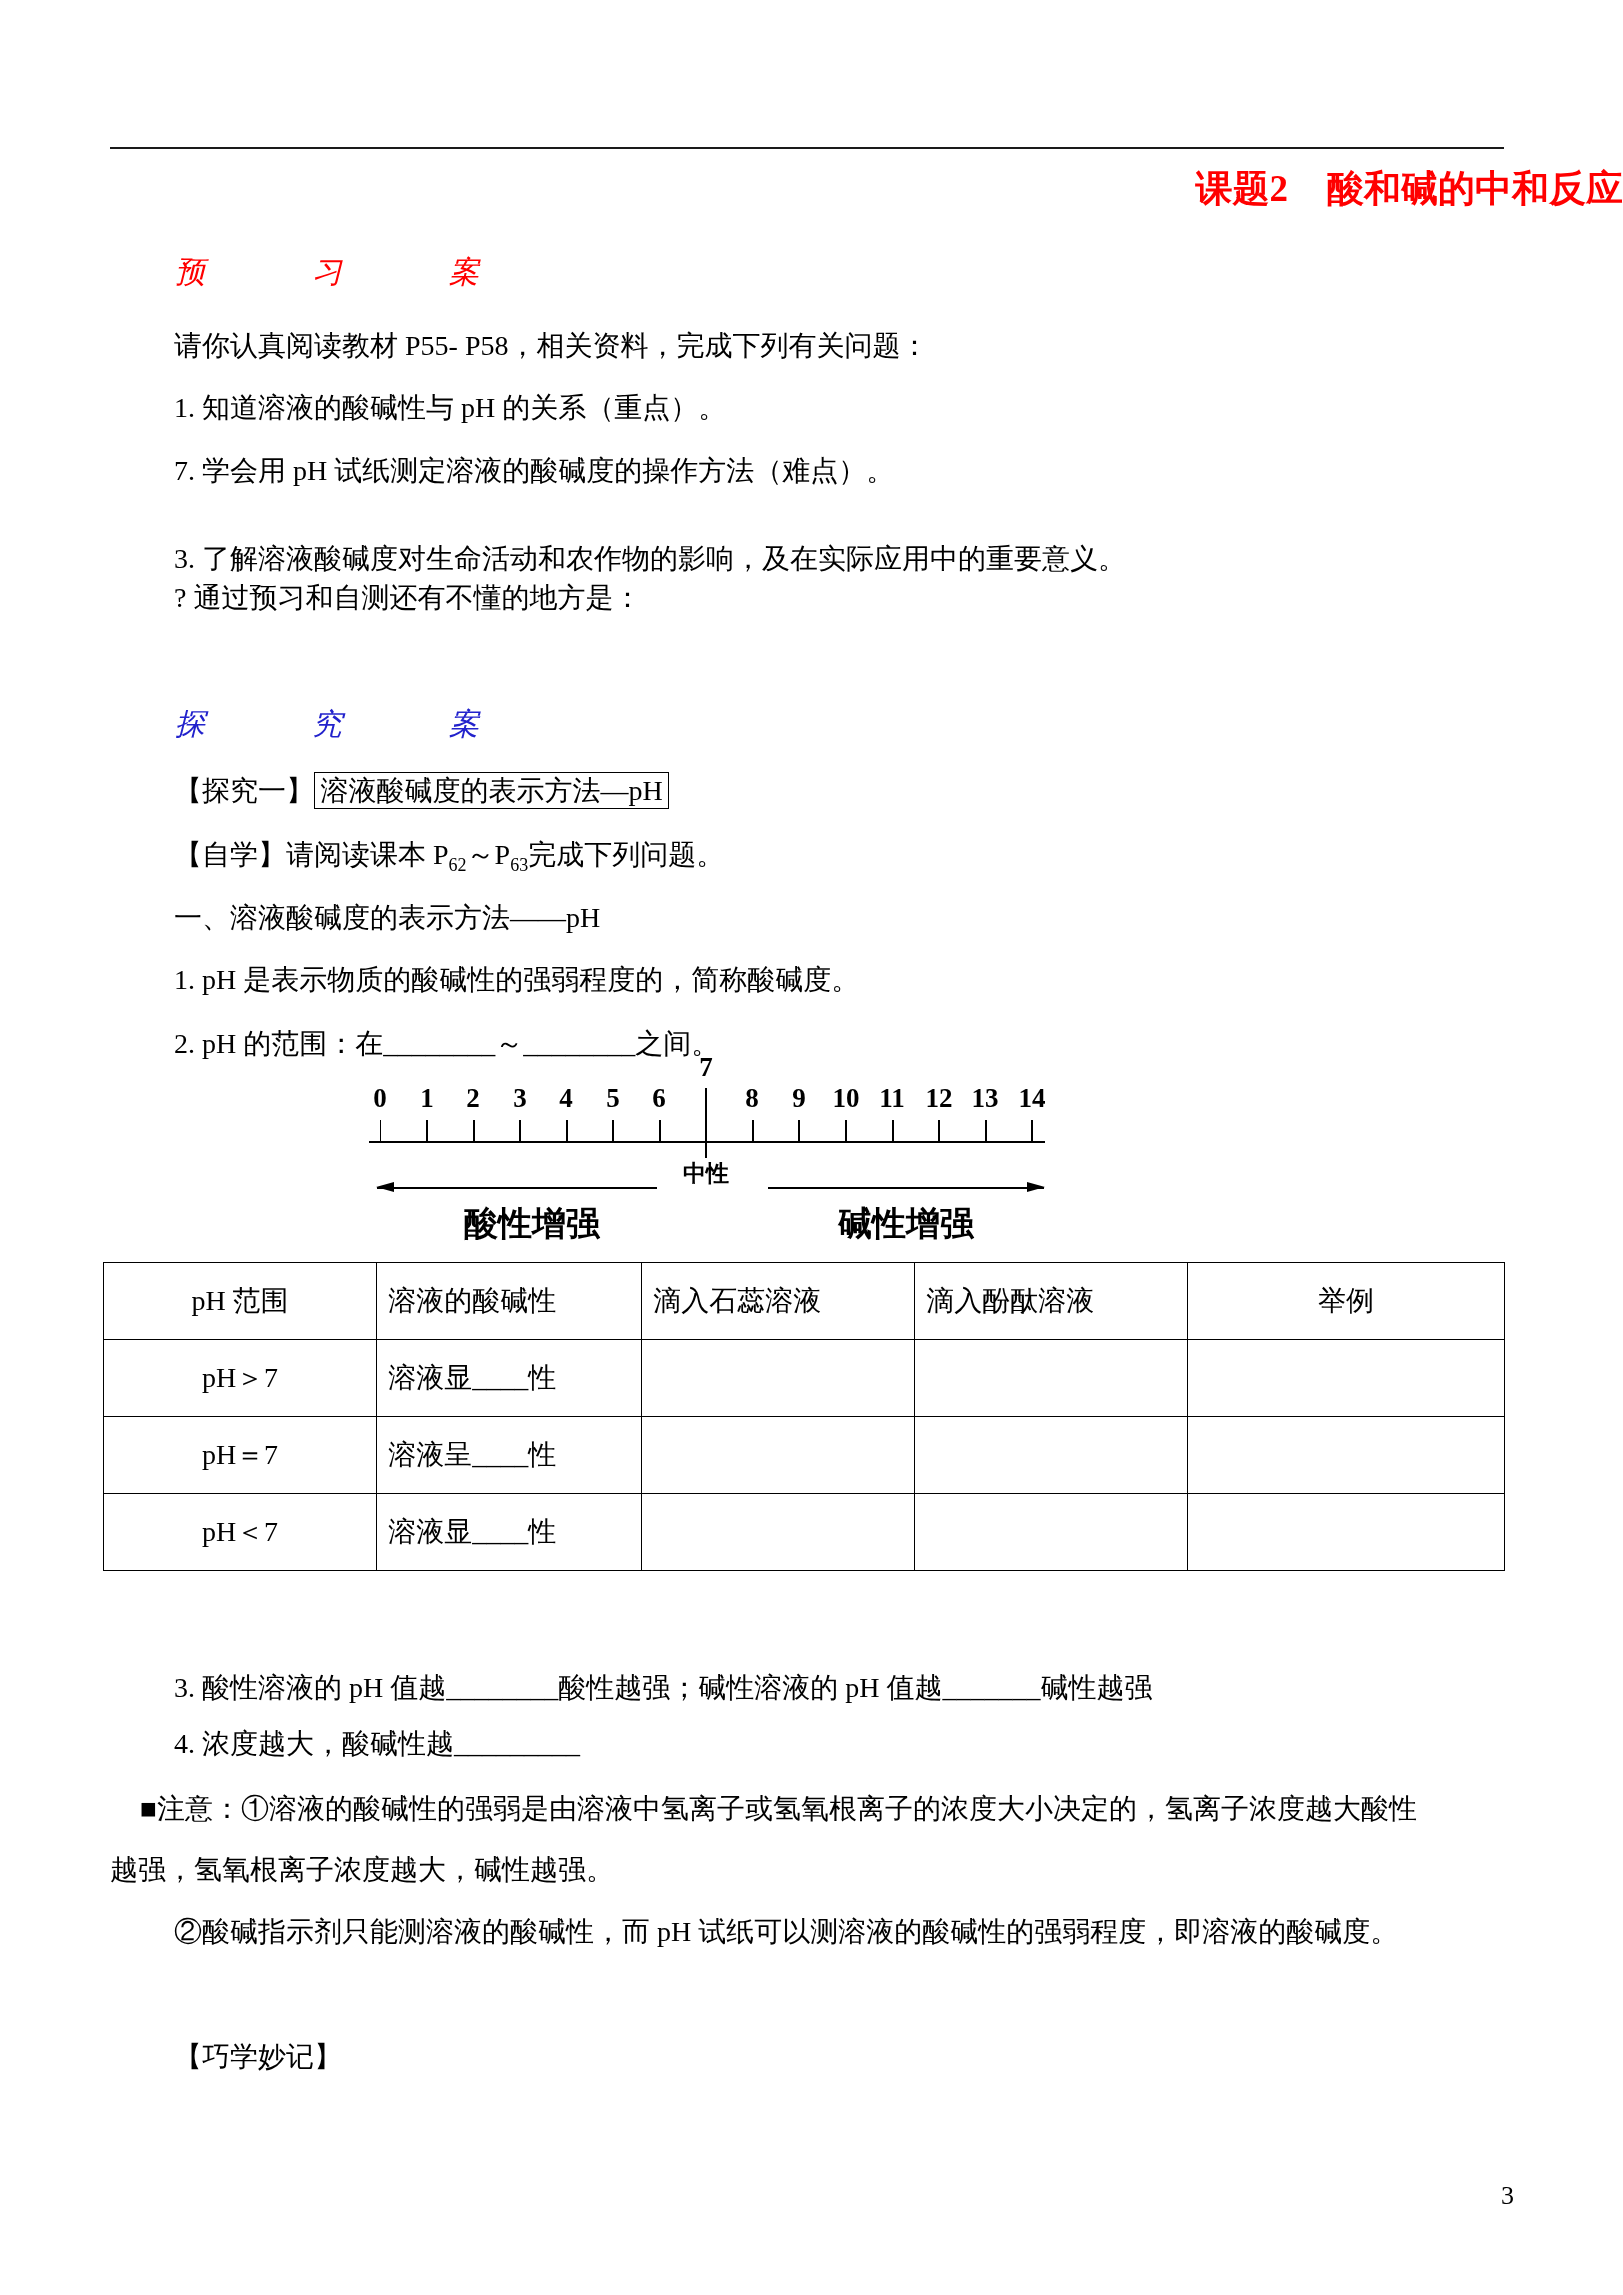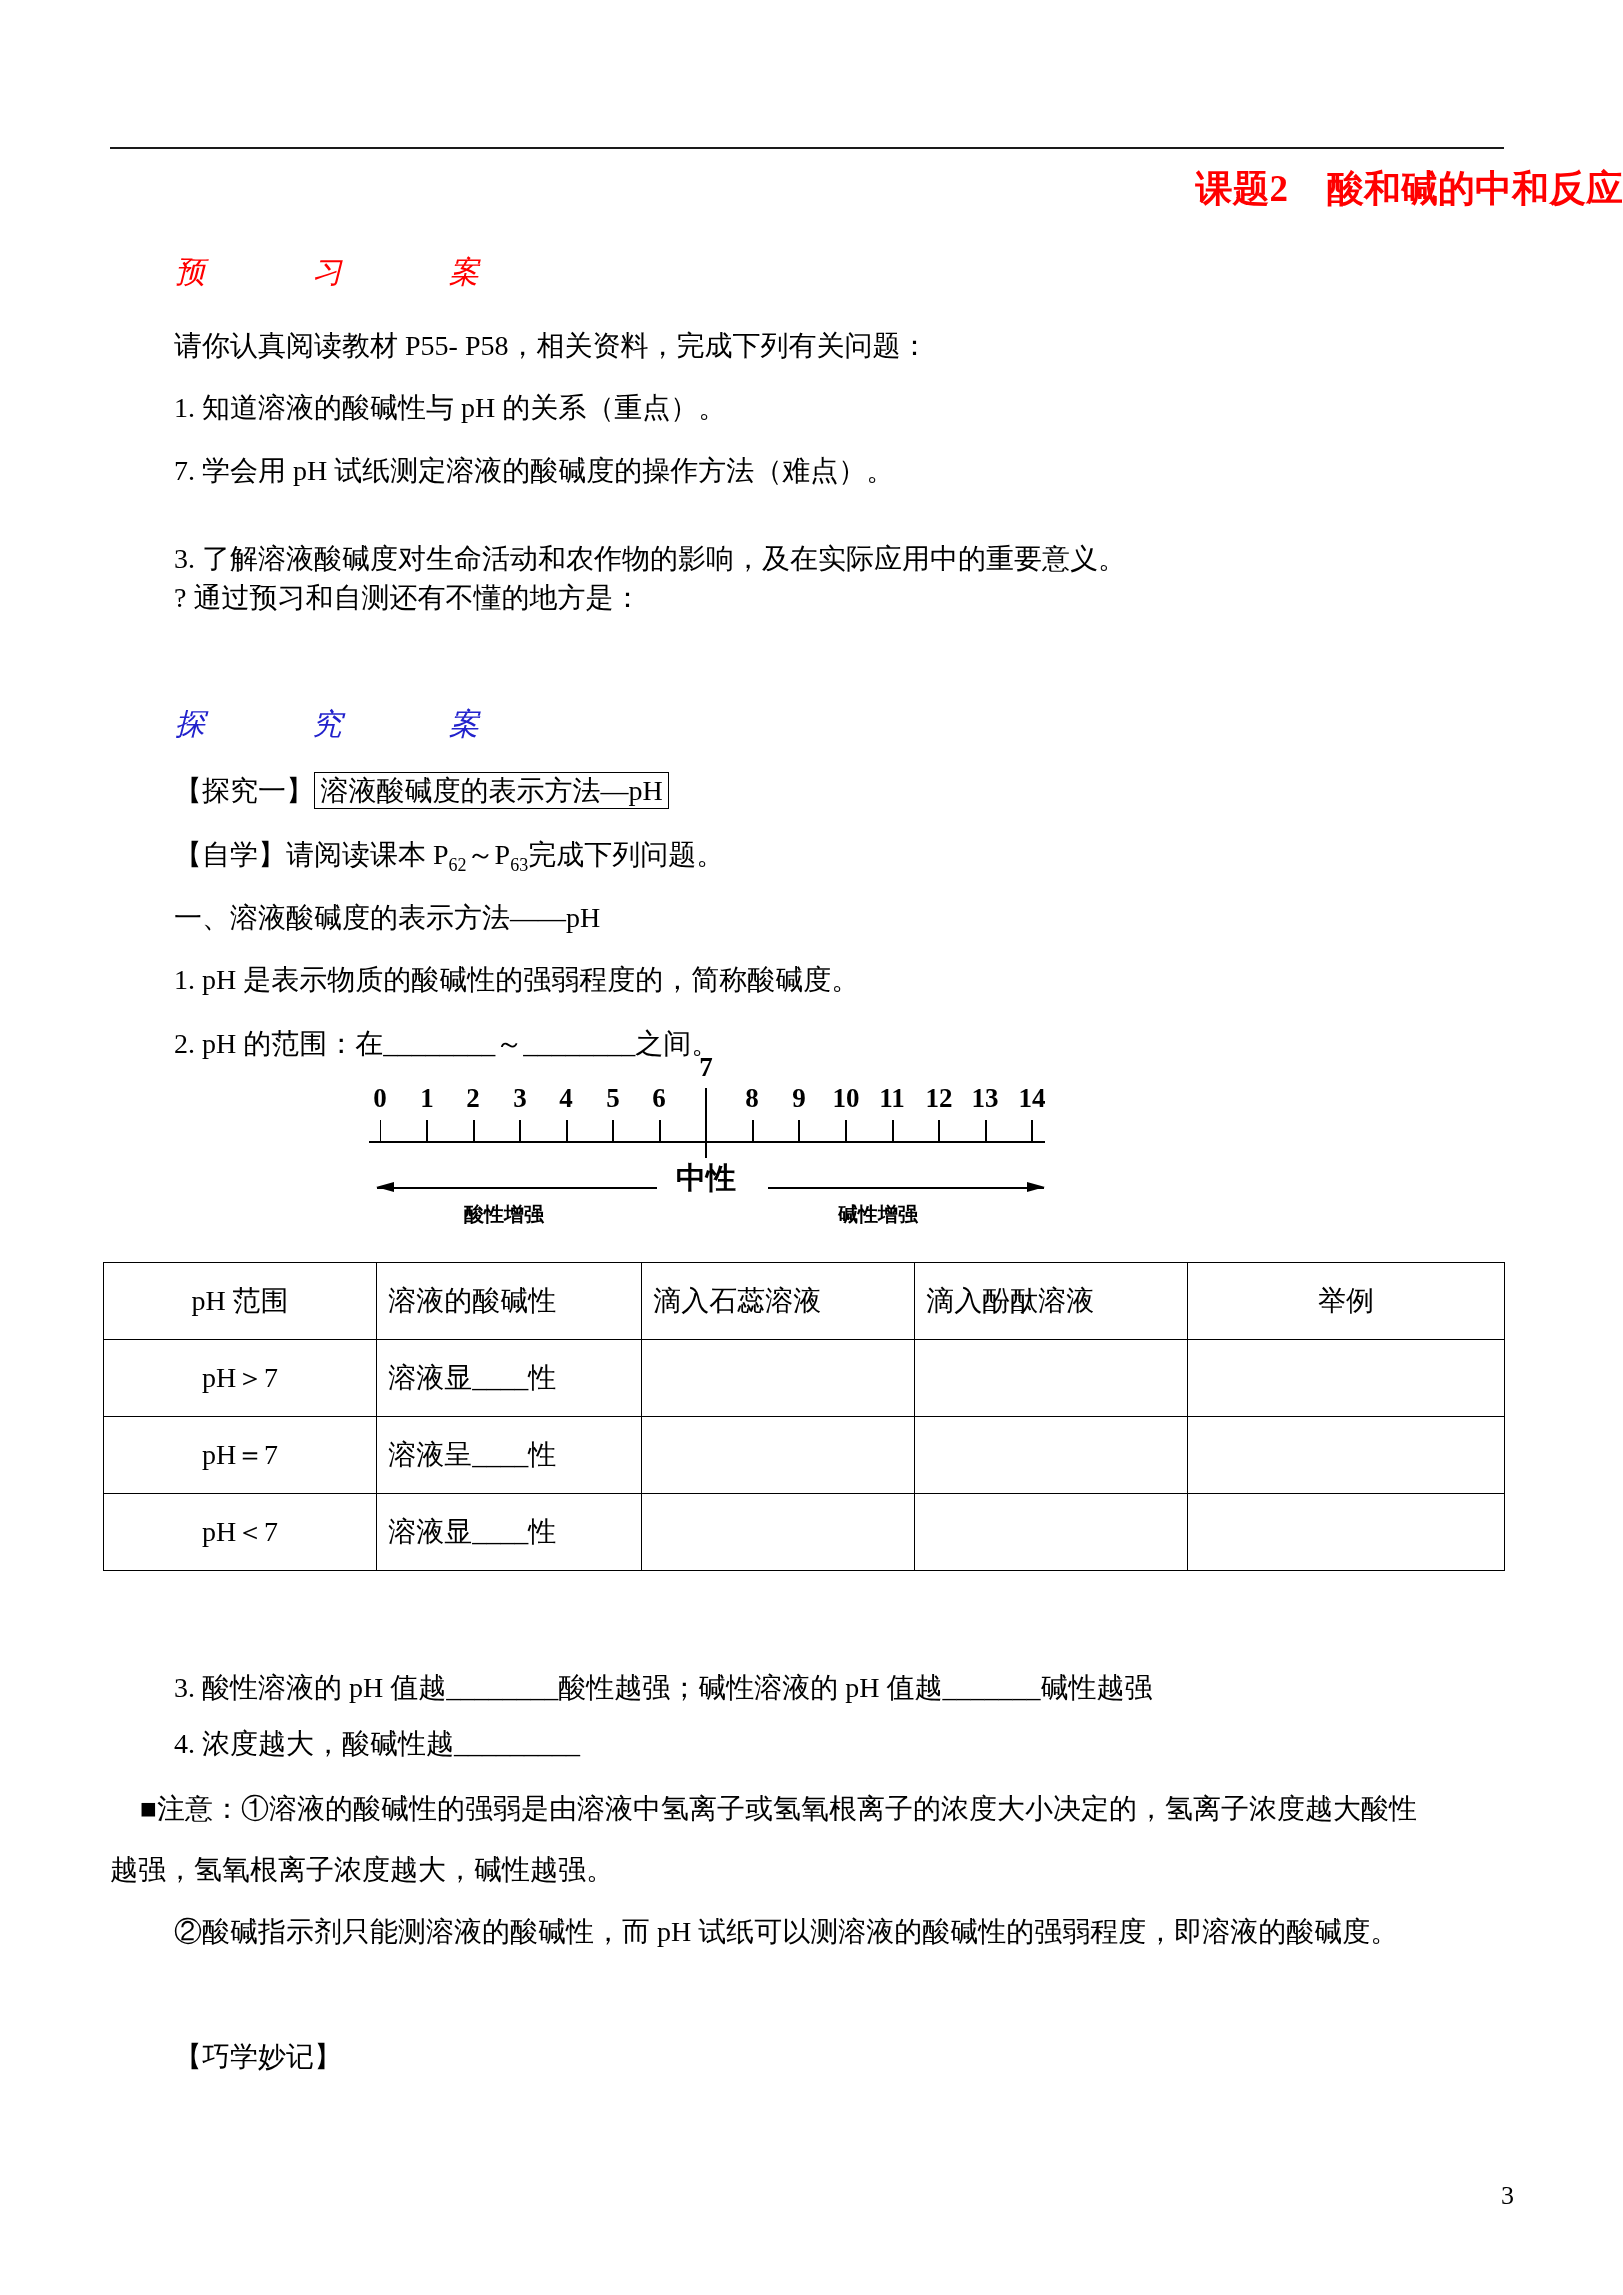--- a/index.html
+++ b/index.html
@@ -48,23 +48,23 @@
   .arrow::before {
     content:""; position:absolute; top:-7.3px; width:0; height:0;
     border-top:5.6px solid transparent; border-bottom:5.6px solid transparent;
   }
   .arrow-left  { left:11.2px;  width:280px; }
   .arrow-left::before  { left:-1.1px;  border-right:18px solid #000; }
   .arrow-right { left:402px; width:276px; }
   .arrow-right::before { right:-1.1px; border-left:18px solid #000; }
   .neutral {
     position:absolute; top:101px; left:340px; transform:translateX(-50%);
-    font-weight:bold; font-size:30px; white-space:nowrap; background:#fff; padding:0 3.4px;text-align:center;
-  }
-  .dir-label { position:absolute; top:144px; font-weight:bold; font-size:20px; white-space:nowrap;font-family:Liberation Serif, serif; }
+    font-weight:bold; font-size:23px; white-space:nowrap; background:#fff; padding:0 3.4px;text-align:center;
+  }
+  .dir-label { position:absolute; top:144px; font-weight:bold; font-size:34px; white-space:nowrap;font-family:Liberation Serif, serif; }
 
   
   .ph-table-wrap { position:absolute; top:1262px; left:103px;border-radius:16px; }
   table { border-collapse:collapse; table-layout:fixed; }
   th, td {
     border:1.1px solid #000; font-size:28px; font-weight:normal;
     height:77px; padding:0 11.2px; overflow:hidden; white-space:nowrap;
   }
   .ctr { text-align:center; }
   .lft { text-align:left; }

